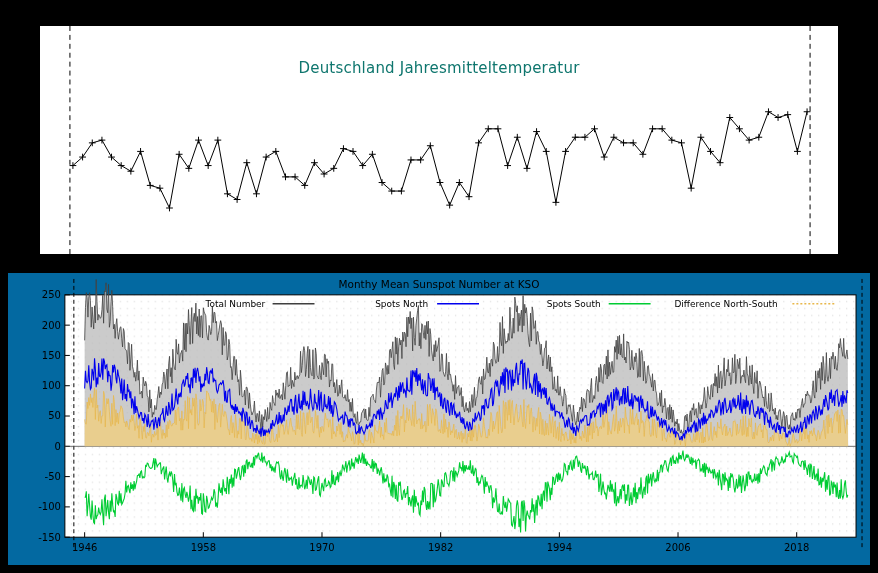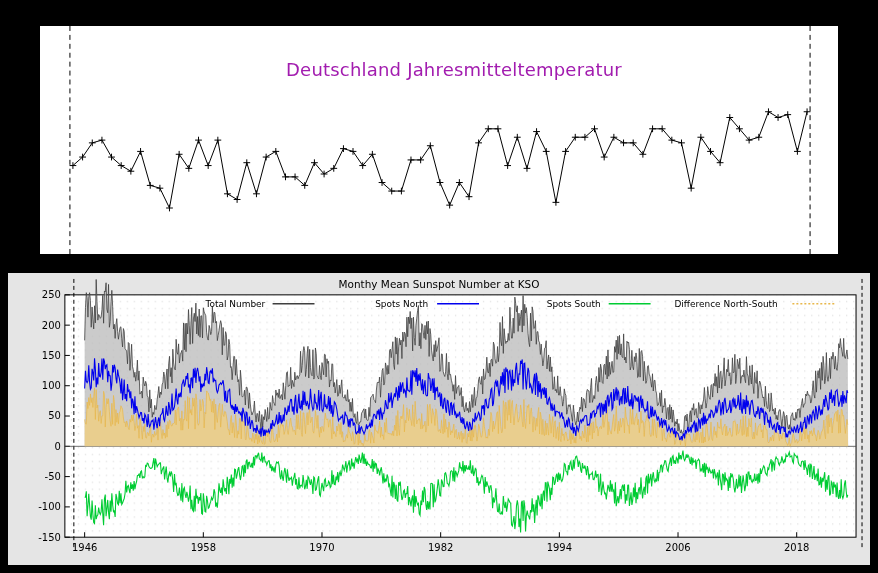--- a/index.html
+++ b/index.html
@@ -1,24 +1,24 @@
 <!DOCTYPE html>
 <html><head>
 <meta charset="utf-8">
 <style>
   html,body{margin:0;padding:0;background:#000;}
   body{width:878px;height:573px;position:relative;font-family:"DejaVu Sans",sans-serif;overflow:hidden;}
 
   
   #top-panel{position:absolute;left:39px;top:25px;width:800px;height:230px;background:#fff;border:1px solid #000;box-sizing:border-box;}
-  #top-title{position:absolute;left:15px;top:33px;width:100%;text-align:center;font-size:18px;color:#a21caf;letter-spacing:.2px;}
+  #top-title{position:absolute;left:0;top:33px;width:100%;text-align:center;font-size:15px;color:#0f766e;letter-spacing:.2px;}
   #top-svg{position:absolute;left:0;top:0;width:100%;height:100%;}
 
   
-  #bottom-panel{position:absolute;left:7px;top:272px;width:864px;height:294px;background:#e5e5e5;border:1px solid #000;box-sizing:border-box;}
+  #bottom-panel{position:absolute;left:7px;top:272px;width:864px;height:294px;background:#0369a1;border:1px solid #000;box-sizing:border-box;}
   #bottom-svg{position:absolute;left:0;top:0;width:100%;height:100%;}
   .axis-label{font-size:10px;fill:#000;font-family:"DejaVu Sans",sans-serif;}
   .chart-title{font-size:10.5px;fill:#000;font-family:"DejaVu Sans",sans-serif;}
   .legend-label{font-size:9px;fill:#000;font-family:"DejaVu Sans",sans-serif;}
 </style>
 </head>
 <body>
 
 <div id="top-panel">
   <div id="top-title">Deutschland Jahresmitteltemperatur</div>

